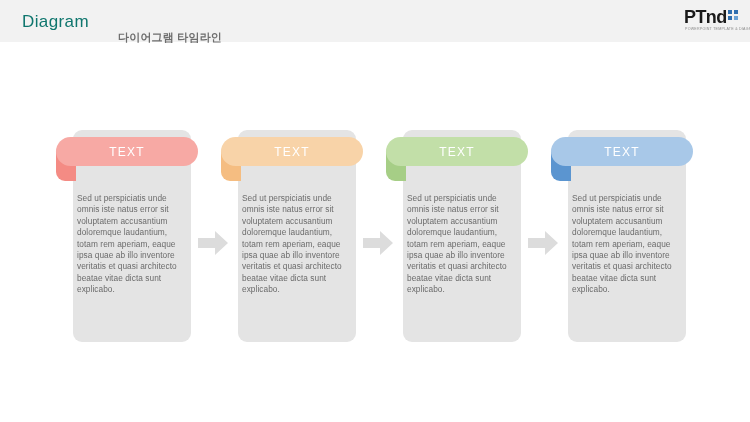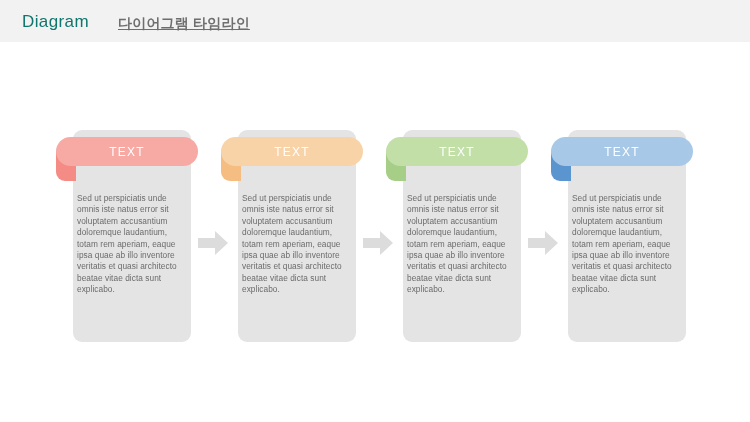--- a/index.html
+++ b/index.html
@@ -31,27 +31,26 @@
     top: 7px;
     font-size: 17px;
     color: #0f766e;
     letter-spacing: 0.4px;
     font-weight: 400;
     line-height: 30px;
   }
   .header-subtitle {
     position: absolute;
     left: 118px;
-    top: 16px;
-    font-size: 14px;
+    top: 30px;
+    font-size: 11px;
     color: #6e6e6e;
     letter-spacing: 0.2px;
     line-height: 14px;
     font-weight: 700;
-    text-decoration: underline;
   }
 
   
   .logo {
     position: absolute;
     right: 8px;
     top: 8px;
     width: 58px;
     height: 26px;
   }
@@ -181,20 +180,30 @@
   .arrow.a3 { left: 528px; }
   .arrow svg { display: block; }
 </style>
 </head>
 <body>
 
 <div class="header">
   <div class="header-title">Diagram</div>
   <div class="header-subtitle">다이어그램 타임라인</div>
 
+  <div class="logo">
+    <div class="logo-word">PTnd</div>
+    <div class="logo-dots">
+      <i class="d1"></i>
+        <i class="d2"></i>
+        <i class="d3"></i>
+        <i class="d4"></i>
+    </div>
+    <div class="logo-tagline">POWERPOINT TEMPLATE &amp; DIAGRAM</div>
+  </div>
 </div>
 
 <div class="stage">
 
   <div class="step s1">
     <div class="card-body"></div>
     <div class="tab" style="background:#f48b84"></div>
     <div class="banner" style="background:#f7a9a4">
       <span class="banner-label">TEXT</span>
     </div>

